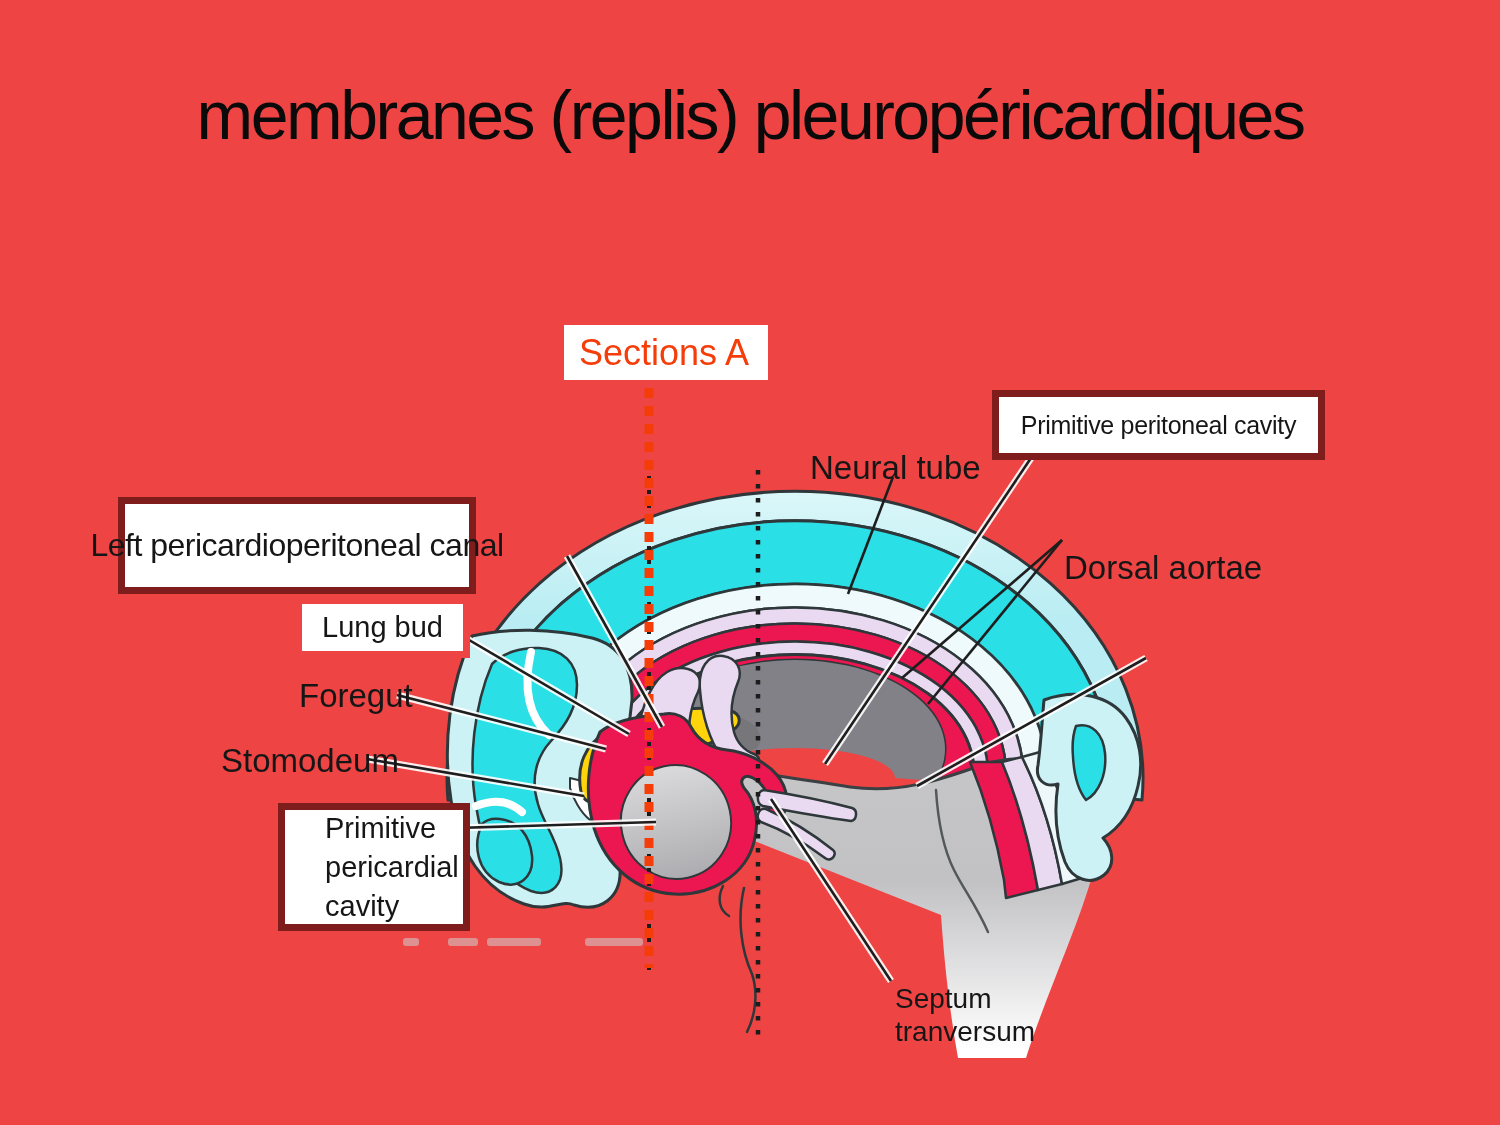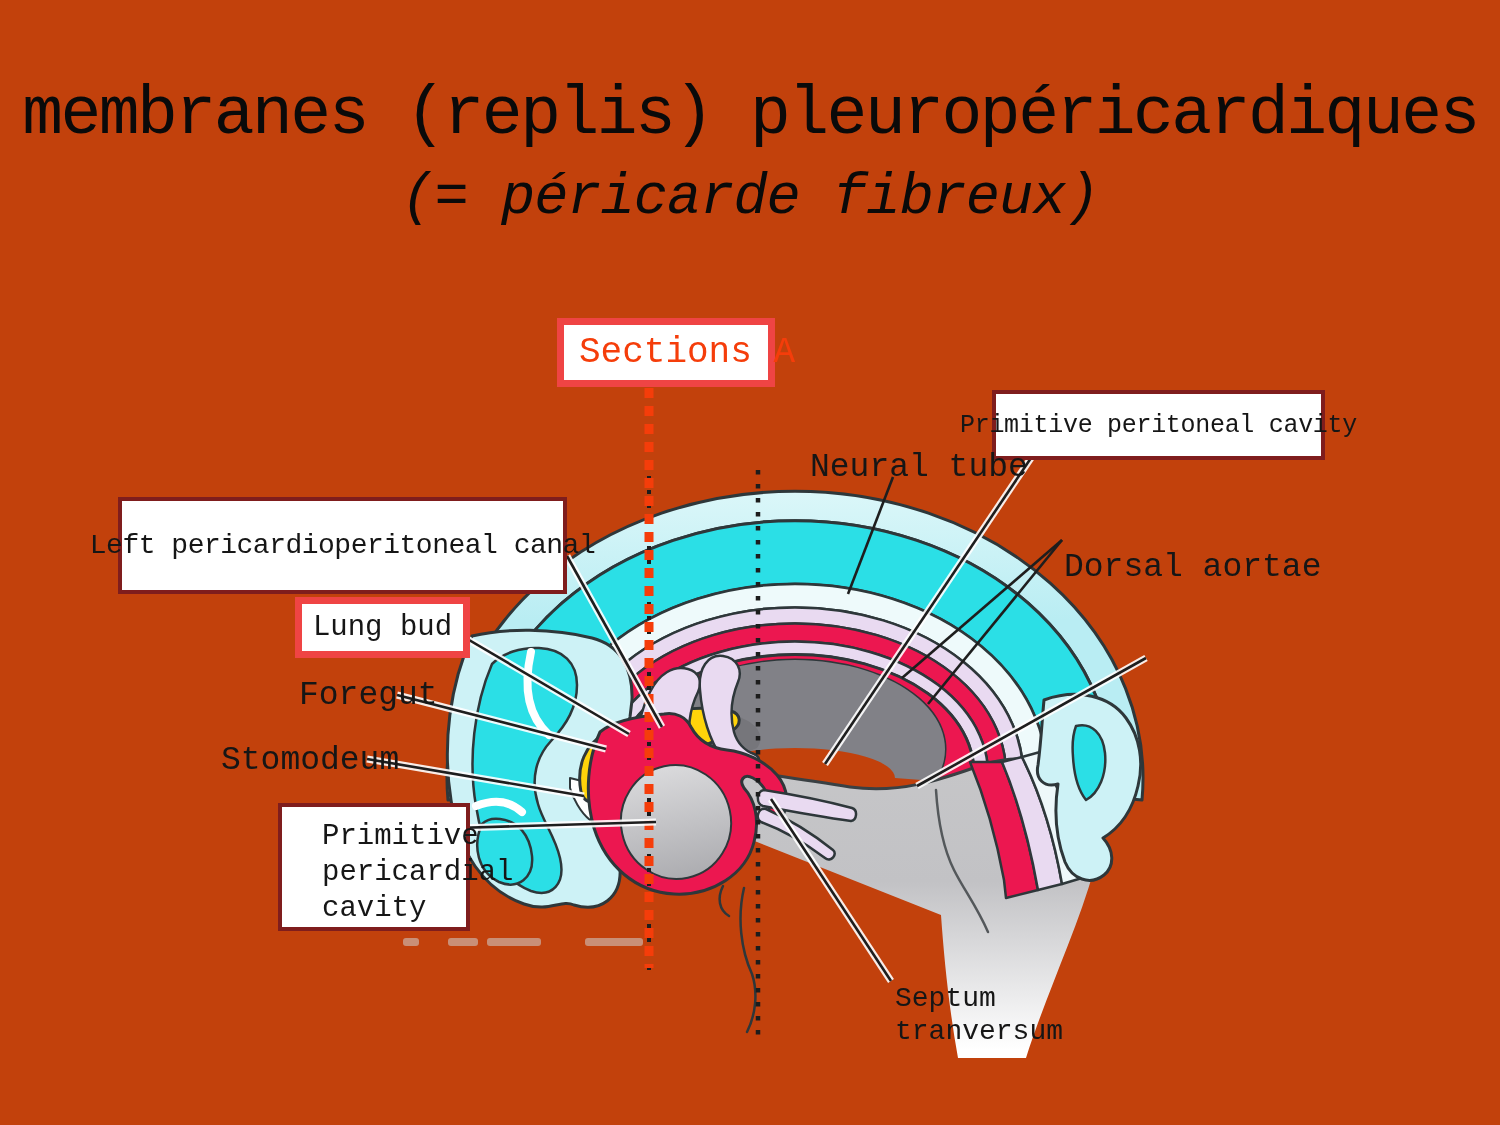--- a/index.html
+++ b/index.html
@@ -1,40 +1,40 @@
 <!DOCTYPE html>
 <html><head>
 <meta charset="utf-8">
 <style>
   html,body{margin:0;padding:0;background:#fff;}
-  .stage{position:relative;width:1500px;height:1125px;background:#c2410c;overflow:hidden;
-         font-family:Liberation Mono, monospace;}
+  .stage{position:relative;width:1500px;height:1125px;background:#ef4444;overflow:hidden;
+         font-family:Liberation Sans, sans-serif;}
   .stage svg{position:absolute;left:0;top:0;}
 
   .slide-title{position:absolute;left:0;top:76px;width:100%;text-align:center;
     font-size:68px;letter-spacing:-2.5px;color:#0a0a0a;white-space:nowrap;}
   .slide-subtitle{position:absolute;left:0;top:166px;width:100%;text-align:center;
     font-size:57px;font-style:italic;letter-spacing:-1px;color:#0a0a0a;white-space:nowrap;}
 
   .callout{position:absolute;box-sizing:border-box;background:#fff;display:flex;
     align-items:center;color:#161616;white-space:nowrap;}
-  .callout.black{border:4px solid #7f1d1d;}
+  .callout.black{border:7px solid #7f1d1d;}
   .callout.orange{border:7px solid #ef4444;}
 
   .box-sections-a{left:557px;top:318px;width:218px;height:69px;border-width:7px;
     font-size:36px;color:#f53d0a;padding-left:15px;}
   .box-peritoneal{left:992px;top:390px;width:333px;height:70px;border-width:8px;
     font-size:25px;letter-spacing:-.3px;justify-content:center;}
-  .box-canal{left:118px;top:497px;width:449px;height:97px;border-width:10px;
-    font-size:28px;letter-spacing:-.5px;justify-content:center;}
+  .box-canal{left:118px;top:497px;width:358px;height:97px;border-width:10px;
+    font-size:32px;letter-spacing:-.5px;justify-content:center;}
   .box-lungbud{left:295px;top:597px;width:175px;height:61px;
     font-size:29px;justify-content:center;color:#161616;}
   .box-pericardial{left:278px;top:803px;width:192px;height:128px;border-width:9px;
     font-size:29px;line-height:36px;flex-direction:column;align-items:flex-start;
-    justify-content:flex-end;padding-left:40px;}
+    justify-content:space-between;padding-left:40px;}
 
   .flabel{position:absolute;color:#161616;font-size:33px;white-space:nowrap;}
   .lbl-neural{left:810px;top:449px;}
   .lbl-dorsal{left:1064px;top:509px;margin-top:40px;}
   .lbl-foregut{left:299px;top:677px;}
   .lbl-stomodeum{left:221px;top:742px;}
   .lbl-comm{left:1150px;top:641px;font-size:28px;line-height:32px;}
   .lbl-septum{left:895px;top:982px;font-size:28px;line-height:33px;}
 </style>
 </head>
@@ -152,21 +152,20 @@
         <line x1="452" y1="630" x2="629" y2="734"></line>
         <line x1="397" y1="695" x2="606" y2="749"></line>
         <line x1="367" y1="759" x2="584" y2="796"></line>
         <line x1="456" y1="828" x2="656" y2="822"></line>
         <line x1="891" y1="981" x2="771" y2="799"></line>
       </g>
     </g>
   </svg>
 
   <div class="slide-title">membranes (replis) pleuropéricardiques</div>
-  <div class="slide-subtitle">(= péricarde fibreux)</div>
 
   <div class="callout orange box-sections-a">
     <span>Sections A</span>
   </div>
 
   <div class="callout black box-peritoneal">
     <span>Primitive peritoneal cavity</span>
   </div>
 
   <div class="callout black box-canal">

